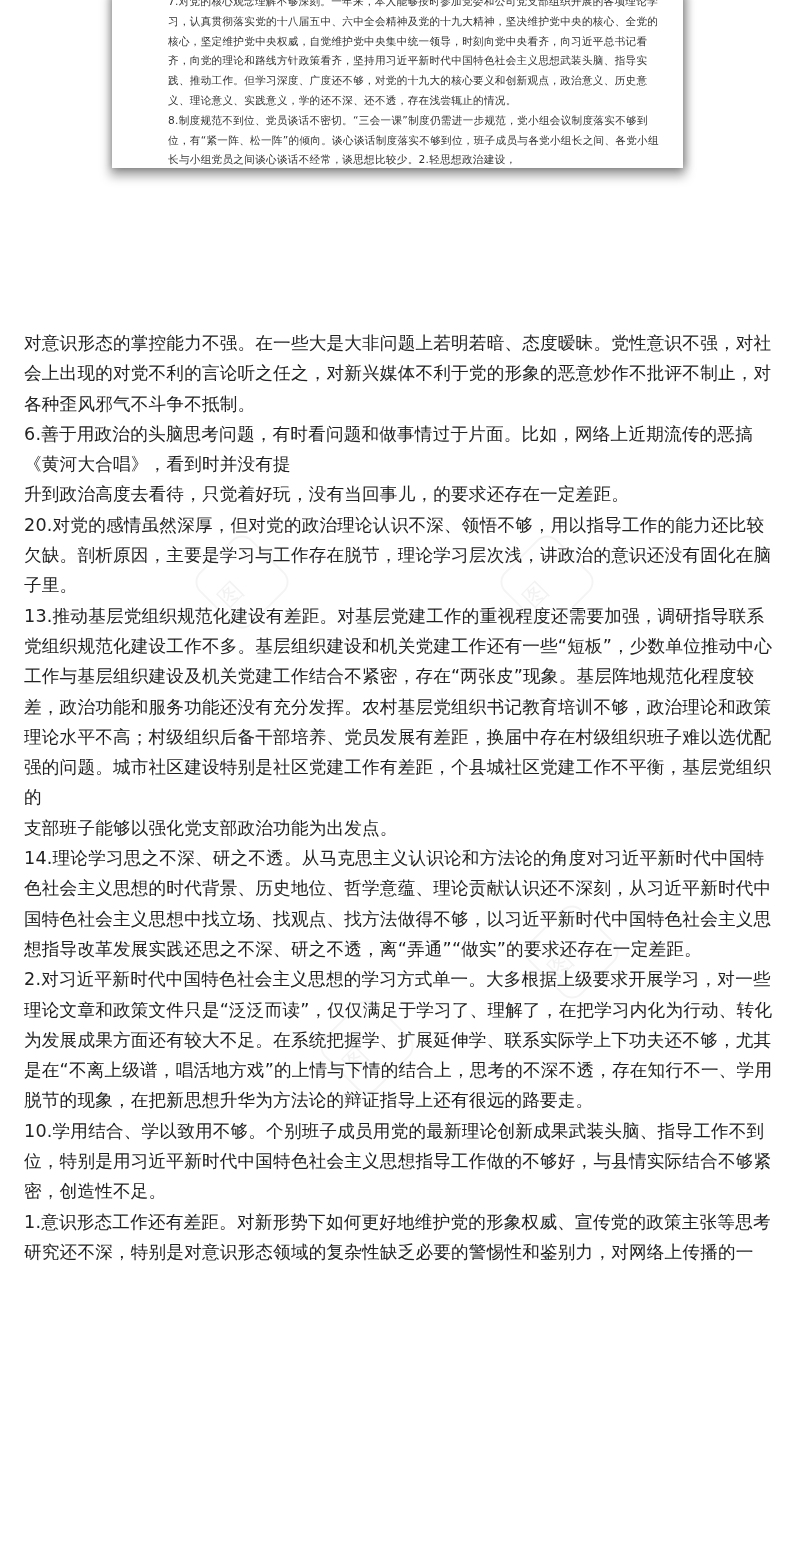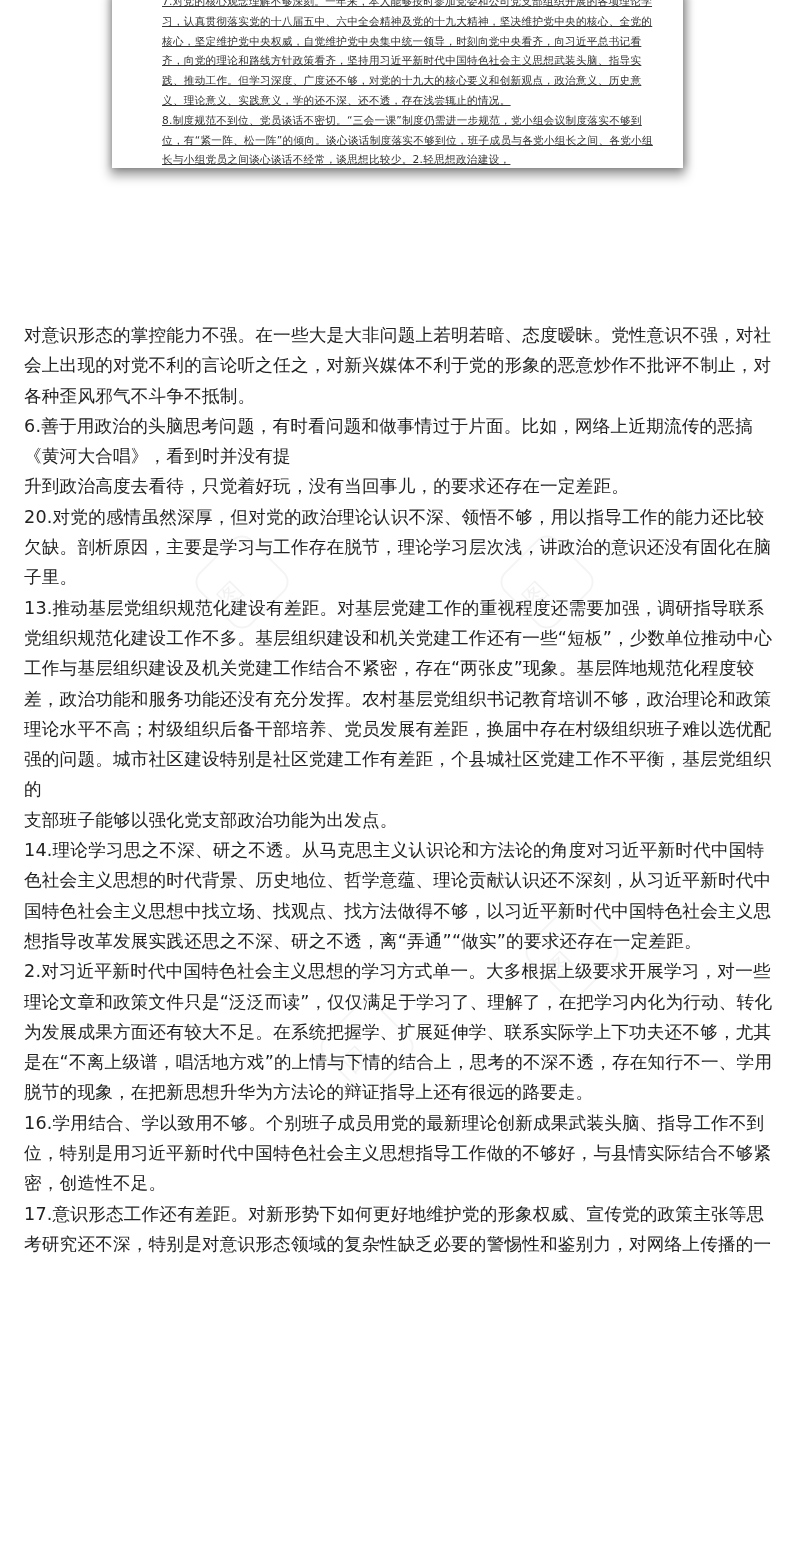--- a/index.html
+++ b/index.html
@@ -1,23 +1,23 @@
 <!DOCTYPE html>
 <html><head>
 <meta charset="utf-8">
 <style>
   html, body { margin: 0; padding: 0; background: #ffffff; }
   body { width: 800px; height: 1560px; position: relative; overflow: hidden;
          font-family: "DejaVu Sans", "Liberation Sans", sans-serif; color: #1a1a1a; }
   .card { position: absolute; left: 112px; top: -10px; width: 571px; height: 178px;
           background: #fff; box-shadow: 0 6px 10px 2px rgba(0,0,0,0.35), 4px 0 8px rgba(0,0,0,0.2), -2px 0 6px rgba(0,0,0,0.15); }
-  .card-text { position: absolute; left: 50px; top: 10px; width: 492px;
-               font-size: 10.6px; line-height: 19.8px; color: #333; letter-spacing: 0.3px; text-decoration: underline; }
+  .card-text { position: absolute; left: 56px; top: 10px; width: 492px;
+               font-size: 10.6px; line-height: 19.8px; color: #333; letter-spacing: 0.3px; }
   .card-text p { margin: 0; }
-  .body-text { position: absolute; left: 24px; top: 320px; width: 754px;
+  .body-text { position: absolute; left: 24px; top: 328px; width: 754px;
                font-size: 17.6px; line-height: 30.3px; color: #222; letter-spacing: 0.2px; }
   .body-text p { margin: 0; }
   .wm { position: absolute; width: 70px; height: 70px; border: 2px solid rgba(0,0,0,0.045);
         border-radius: 14px; transform: rotate(-45deg); pointer-events: none; }
   .wm span { position: absolute; left: 6px; top: 20px; font-size: 24px; color: rgba(0,0,0,0.05); }
 </style>
 </head>
 <body>
 
 <div class="card">
@@ -42,15 +42,15 @@
 
 <div class="body-text">
   <p>对意识形态的掌控能力不强。在一些大是大非问题上若明若暗、态度暧昧。党性意识不强，对社会上出现的对党不利的言论听之任之，对新兴媒体不利于党的形象的恶意炒作不批评不制止，对各种歪风邪气不斗争不抵制。</p>
   <p>6.善于用政治的头脑思考问题，有时看问题和做事情过于片面。比如，网络上近期流传的恶搞《黄河大合唱》，看到时并没有提</p>
   <p>升到政治高度去看待，只觉着好玩，没有当回事儿，的要求还存在一定差距。</p>
   <p>20.对党的感情虽然深厚，但对党的政治理论认识不深、领悟不够，用以指导工作的能力还比较欠缺。剖析原因，主要是学习与工作存在脱节，理论学习层次浅，讲政治的意识还没有固化在脑子里。</p>
   <p>13.推动基层党组织规范化建设有差距。对基层党建工作的重视程度还需要加强，调研指导联系党组织规范化建设工作不多。基层组织建设和机关党建工作还有一些“短板”，少数单位推动中心工作与基层组织建设及机关党建工作结合不紧密，存在“两张皮”现象。基层阵地规范化程度较差，政治功能和服务功能还没有充分发挥。农村基层党组织书记教育培训不够，政治理论和政策理论水平不高；村级组织后备干部培养、党员发展有差距，换届中存在村级组织班子难以选优配强的问题。城市社区建设特别是社区党建工作有差距，个县城社区党建工作不平衡，基层党组织的</p>
   <p>支部班子能够以强化党支部政治功能为出发点。</p>
   <p>14.理论学习思之不深、研之不透。从马克思主义认识论和方法论的角度对习近平新时代中国特色社会主义思想的时代背景、历史地位、哲学意蕴、理论贡献认识还不深刻，从习近平新时代中国特色社会主义思想中找立场、找观点、找方法做得不够，以习近平新时代中国特色社会主义思想指导改革发展实践还思之不深、研之不透，离“弄通”“做实”的要求还存在一定差距。</p>
   <p>2.对习近平新时代中国特色社会主义思想的学习方式单一。大多根据上级要求开展学习，对一些理论文章和政策文件只是“泛泛而读”，仅仅满足于学习了、理解了，在把学习内化为行动、转化为发展成果方面还有较大不足。在系统把握学、扩展延伸学、联系实际学上下功夫还不够，尤其是在“不离上级谱，唱活地方戏”的上情与下情的结合上，思考的不深不透，存在知行不一、学用脱节的现象，在把新思想升华为方法论的辩证指导上还有很远的路要走。</p>
-  <p>16.学用结合、学以致用不够。个别班子成员用党的最新理论创新成果武装头脑、指导工作不到位，特别是用习近平新时代中国特色社会主义思想指导工作做的不够好，与县情实际结合不够紧密，创造性不足。</p>
-  <p>17.意识形态工作还有差距。对新形势下如何更好地维护党的形象权威、宣传党的政策主张等思考研究还不深，特别是对意识形态领域的复杂性缺乏必要的警惕性和鉴别力，对网络上传播的一</p>
+  <p>10.学用结合、学以致用不够。个别班子成员用党的最新理论创新成果武装头脑、指导工作不到位，特别是用习近平新时代中国特色社会主义思想指导工作做的不够好，与县情实际结合不够紧密，创造性不足。</p>
+  <p>1.意识形态工作还有差距。对新形势下如何更好地维护党的形象权威、宣传党的政策主张等思考研究还不深，特别是对意识形态领域的复杂性缺乏必要的警惕性和鉴别力，对网络上传播的一</p>
 </div>
 
 </body></html>

